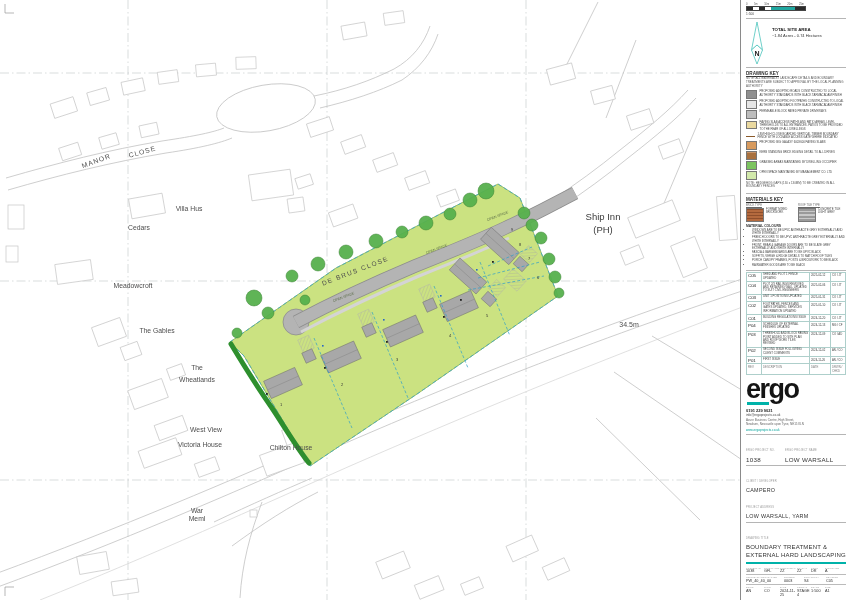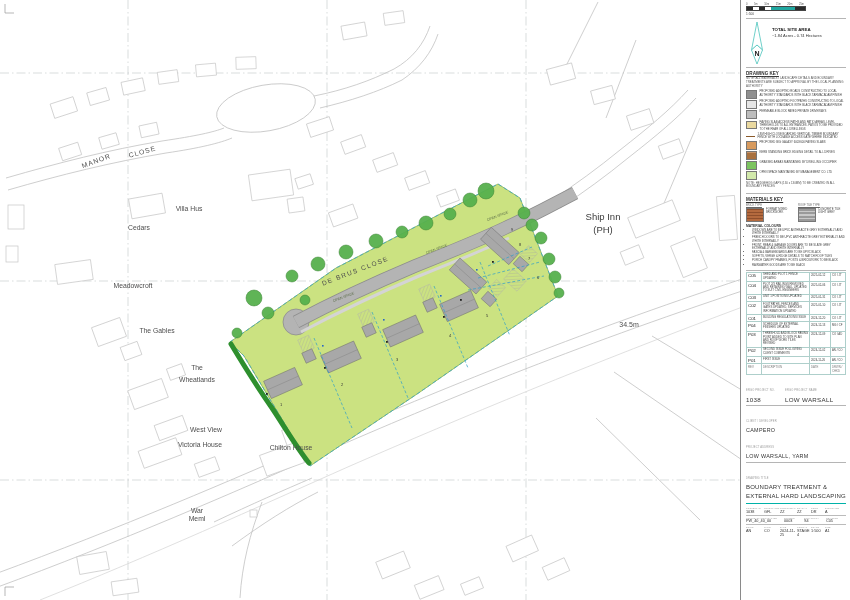--- a/index.html
+++ b/index.html
@@ -480,20 +480,29 @@
           </tr>
         <tr class="r-head">
           <td>REV</td>
             <td>DESCRIPTION</td>
           <td>DATE</td>
             <td>DRWN / CHKD</td>
         </tr>
       </tbody>
     </table>
 
+    <div class="tb-sec firm-sec">
+      <div class="logo">ergo</div>
+      <div class="logo-bar"></div>
+      <div class="phone">0191 229 9021</div>
+      <div class="email">info@ergoprojects.co.uk</div>
+      <div class="addr">Azure Business Centre, High Street,</div>
+      <div class="addr">Newburn, Newcastle upon Tyne, NE15 8LN</div>
+      <div class="web">www.ergoprojects.co.uk</div>
+    </div>
 
     <div class="tb-sec">
       <div class="proj-grid">
         <div><span class="lab">ERGO PROJECT No.</span>
           <div class="v-big">1038</div></div>
         <div><span class="lab">ERGO PROJECT NAME</span>
           <div class="v-big">LOW WARSALL</div></div>
       </div>
     </div>
 

